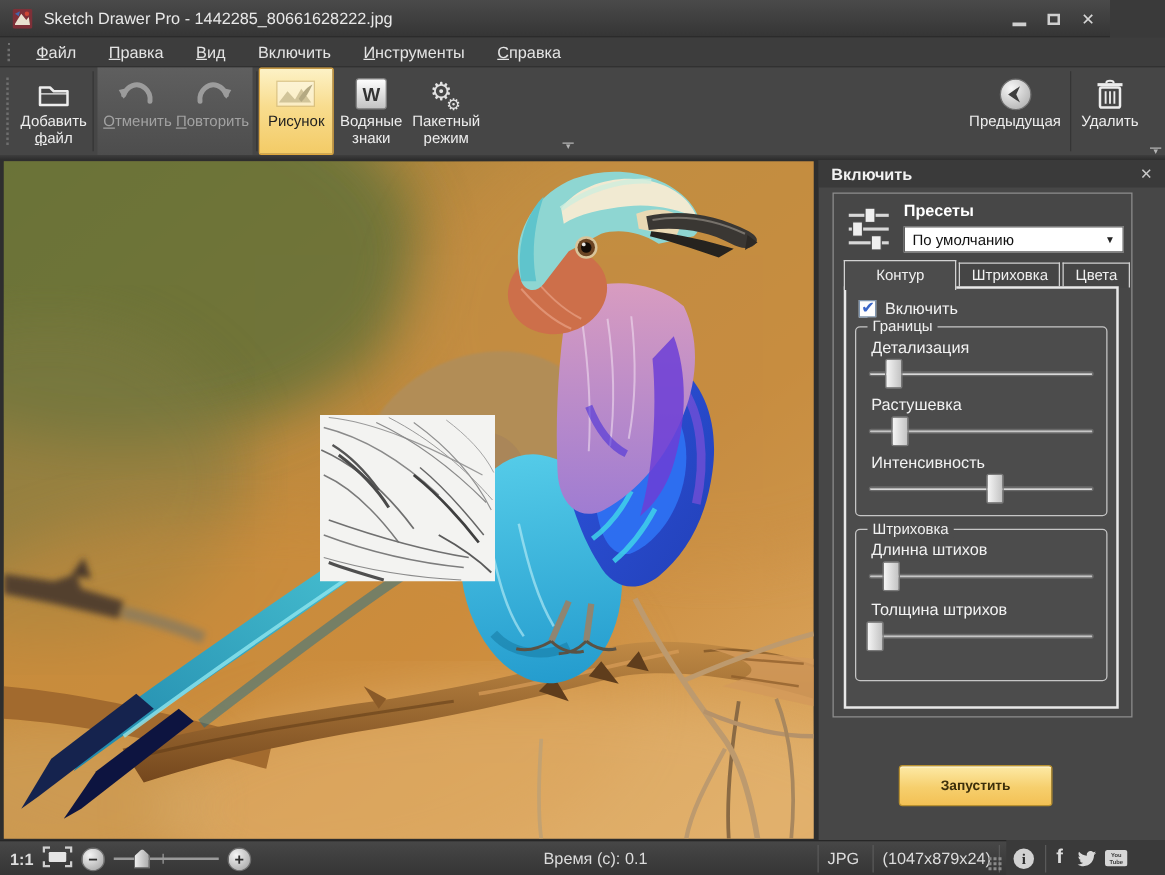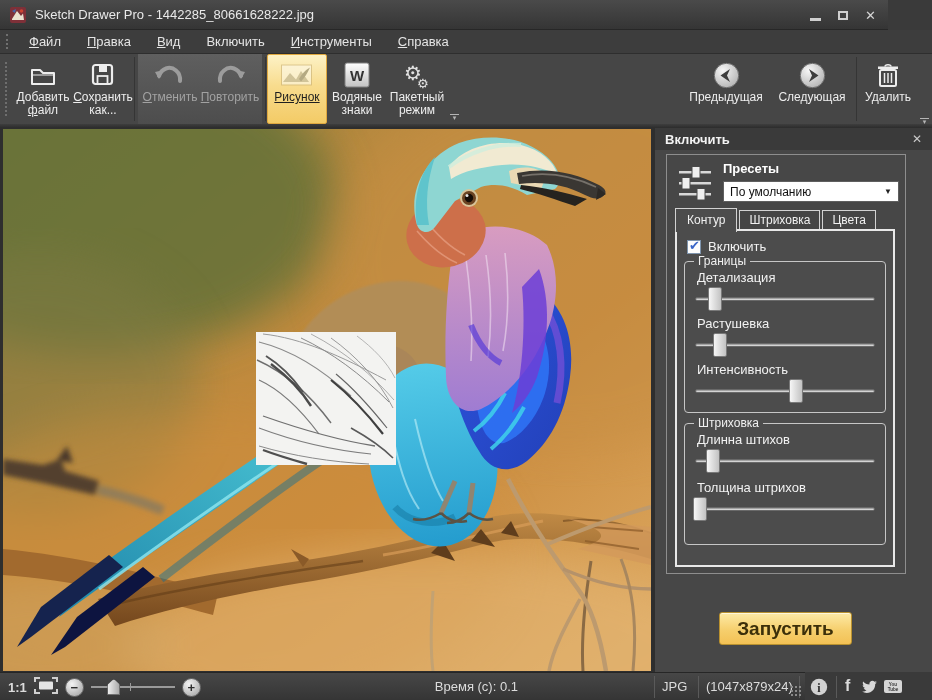--- a/index.html
+++ b/index.html
@@ -18,21 +18,21 @@
   .wb-max { width:10px; height:9px; border:2px solid #cfcfcf; }
   .wb-close { color:#d6d6d6; font-size:13px; font-weight:bold; line-height:1; }
 
   
   .menubar { position:absolute; left:0; top:30px; width:932px; height:24px; background:#3d3d3d;
     border-bottom:1px solid #2e2e2e; display:flex; align-items:center; color:#e4e4e4; font-size:13px; }
   .drag-dots { width:0; height:15px; border-left:2px dotted #707070; margin:0 8px 0 6px; }
   .menu-item { padding:3px 13px; }
   .u-first { display:inline-block; }
   .u-first::first-letter { text-decoration:underline; }
-  .u-all { text-decoration:underline; }
+  .u-all { }
 
   
   .toolbar { position:absolute; left:0; top:54px; width:932px; height:70px; background:#464646;
     display:flex; align-items:stretch; }
   .toolbar-edge { position:absolute; left:0; top:124px; width:932px; height:4px;
     background:linear-gradient(#3e3e3e,#2c2c2c); }
   .tb-dots { width:0; height:54px; border-left:2px dotted #6e6e6e; margin:8px 6px 0 5px; }
   .tbtn { width:60px; padding-top:5px; display:flex; flex-direction:column; align-items:center;
     color:#ededed; font-size:12px; line-height:13px; text-align:center; }
   .tbtn .ticon { height:32px; display:flex; align-items:center; justify-content:center; }
@@ -58,42 +58,42 @@
   .panel-close { margin-left:auto; color:#c9c9c9; font-size:12px; font-weight:normal; }
   .panel-frame { position:absolute; left:11px; top:26px; width:240px; height:420px; border:1px solid #8e8e8e; }
   .presets-icon { position:absolute; left:8px; top:8px; }
   .presets-label { position:absolute; left:56px; top:6px; font-size:13px; font-weight:bold; color:#fff; }
   .select { position:absolute; left:56px; top:26px; width:176px; height:21px; background:#fff;
     border:1px solid #5f5f5f; display:flex; align-items:center; padding-left:6px; font-size:12px; color:#101010; }
   .select-arrow { margin-left:auto; padding-right:6px; font-size:8px; color:#222; }
   .tabs { position:absolute; left:8px; top:50px; height:25px; display:flex; align-items:flex-end; }
   .tab { background:#454545; border:1px solid #d2d2d2; border-bottom:none; color:#f0f0f0;
     font-size:12px; padding:2px 9px 3px; margin-right:2px; position:relative; }
-  .tab.active { background:#4c4c4c; padding:4px 11px 5px; z-index:2; margin-bottom:-2px; font-weight:normal; }
+  .tab.active { background:#4c4c4c; padding:4px 25px 5px; z-index:2; margin-bottom:-2px; font-weight:normal; }
   .tabbox { position:absolute; left:8px; top:74px; width:220px; height:338px;
     border:2px solid #e8e8e8; background:#4c4c4c; }
   .checkrow { position:absolute; left:10px; top:8px; display:flex; align-items:center; gap:7px;
     color:#f2f2f2; font-size:13px; }
   .checkbox { width:14px; height:14px; background:#fdfdfd; border:1px solid #7e94ad; position:relative; }
   .checkbox .tick { display:none; position:absolute; left:1px; top:-3px; color:#3a66c8;
     font-size:13px; font-weight:bold; }
   .checkbox.checked .tick { display:block; }
   .group { position:absolute; left:7px; width:202px; border:1px solid #c6c6c6; border-radius:4px; }
   .group-title { position:absolute; top:-8px; left:9px; background:#4c4c4c; padding:0 4px;
     font-size:12px; color:#f0f0f0; }
   .g1 { top:30px; height:152px; } .g2 { top:192px; height:122px; }
   .srow-label { position:absolute; left:12px; color:#f2f2f2; font-size:13px; }
   .slider { position:absolute; left:10px; right:10px; height:26px; }
   .slider .track { position:absolute; left:0; right:0; top:11px; height:4px;
     background:linear-gradient(#8a8a8a,#ececec); border:1px solid #696969; border-radius:2px; }
   .slider .thumb { position:absolute; top:1px; width:14px; height:24px;
     background:linear-gradient(90deg,#f6f6f6,#c2c2c2); border:1px solid #797979; border-radius:2px; }
-  .run-btn { position:absolute; left:64px; top:484px; width:133px; height:33px;
+  .run-btn { position:absolute; left:64px; top:484px; width:123px; height:33px;
     background:linear-gradient(#fdeaa6,#f6cf6d 55%,#f3c155); border:1px solid #b9912f; border-radius:3px;
-    color:#3c2f0a; font-size:19px; font-weight:bold; display:flex; align-items:center; justify-content:center;
+    color:#3c2f0a; font-size:11px; font-weight:bold; display:flex; align-items:center; justify-content:center;
     box-shadow:inset 0 1px 0 #fff8dc; }
 
   
   .statusbar { position:absolute; left:0; top:672px; width:805px; height:28px;
     background:linear-gradient(#474747,#353535); border-top:1px solid #262626; color:#dcdcdc; font-size:13px; }
   .zoomctl { position:absolute; left:8px; top:0; height:28px; display:flex; align-items:center; gap:7px; }
   .zoom-label { font-weight:bold; }
   .circle-btn { width:19px; height:19px; border-radius:50%; border:1px solid #6f6f6f;
     background:radial-gradient(circle at 35% 30%,#f4f4f4,#9e9e9e); display:flex; align-items:center;
     justify-content:center; color:#2f2f2f; font-size:13px; font-weight:bold; line-height:1; }
@@ -147,31 +147,20 @@
       <span class="ticon">
         <svg width="28" height="24">
             <path d="M3,7 h8 l3,3 h11 v11 h-22 z" fill="none" stroke="#ededed" stroke-width="2" stroke-linejoin="round"></path>
             <path d="M3,12 h22" stroke="#ededed" stroke-width="1"></path>
           </svg>
       </span>
       <span>Добавить</span>
       <span class="u-first">файл</span>
     </div>
 
-    <div class="tbtn">
-      <span class="ticon">
-        <svg width="24" height="24">
-            <rect x="2" y="2" width="19" height="19" rx="2.5" fill="none" stroke="#ededed" stroke-width="2.2"></rect>
-            <rect x="8" y="2.5" width="8" height="6.5" fill="#ededed"></rect>
-            <rect x="6.5" y="13" width="10" height="8" fill="none" stroke="#ededed" stroke-width="1.8"></rect>
-          </svg>
-      </span>
-      <span class="u-first">Сохранить</span>
-      <span>как...</span>
-    </div>
 
     <span class="vline"></span>
     <div class="tb-group-light">
       <div class="tbtn disabled">
         <span class="ticon">
           <svg width="32" height="24">
               <path d="M26,18 C27,9 19,3 12,5.5 C8,7 6,10 5,13" fill="none" stroke="#9c9c9c" stroke-width="4" stroke-linecap="round"></path>
               <path d="M1,9 L10,7 L5,16 Z" fill="#9c9c9c"></path>
             </svg>
         </span>
@@ -238,29 +227,20 @@
                 <radialGradient id="cg" cx="0.35" cy="0.3" r="0.9">
                   <stop offset="0" stop-color="#f7f7f7"></stop>
                   <stop offset="1" stop-color="#a8a8a8"></stop>
                 </radialGradient>
               </defs>
               <circle cx="13.5" cy="13.5" r="12.2" fill="url(#cg)" stroke="#6f6f6f"></circle>
               <path d="M17,7 L7.5,13.5 L17,20 L14,13.5 Z" fill="#3e3e3e"></path>
             </svg>
         </span>
         <span>Предыдущая</span>
-      </div>
-      <div class="tbtn wide">
-        <span class="ticon">
-          <svg width="27" height="27">
-              <circle cx="13.5" cy="13.5" r="12.2" fill="url(#cg)" stroke="#6f6f6f"></circle>
-              <path d="M10,7 L19.5,13.5 L10,20 L13,13.5 Z" fill="#3e3e3e"></path>
-            </svg>
-        </span>
-        <span>Следующая</span>
       </div>
       <span class="vline"></span>
       <div class="tbtn">
         <span class="ticon">
           <svg width="24" height="27">
               <rect x="4" y="8" width="16" height="16" rx="1.5" fill="none" stroke="#ededed" stroke-width="2"></rect>
               <line x1="8.5" y1="11" x2="8.5" y2="21" stroke="#ededed" stroke-width="1.5"></line>
               <line x1="12" y1="11" x2="12" y2="21" stroke="#ededed" stroke-width="1.5"></line>
               <line x1="15.5" y1="11" x2="15.5" y2="21" stroke="#ededed" stroke-width="1.5"></line>
               <rect x="2" y="4.5" width="20" height="2.5" fill="#ededed"></rect>

